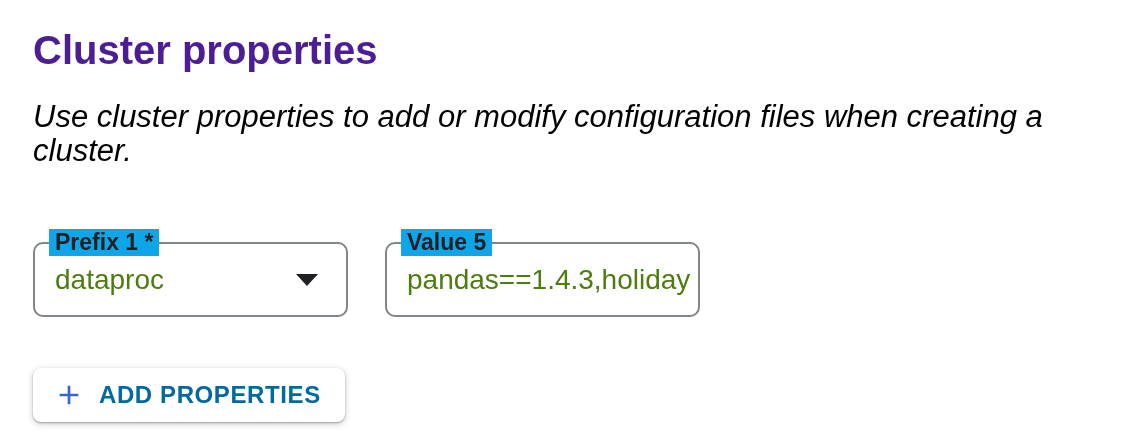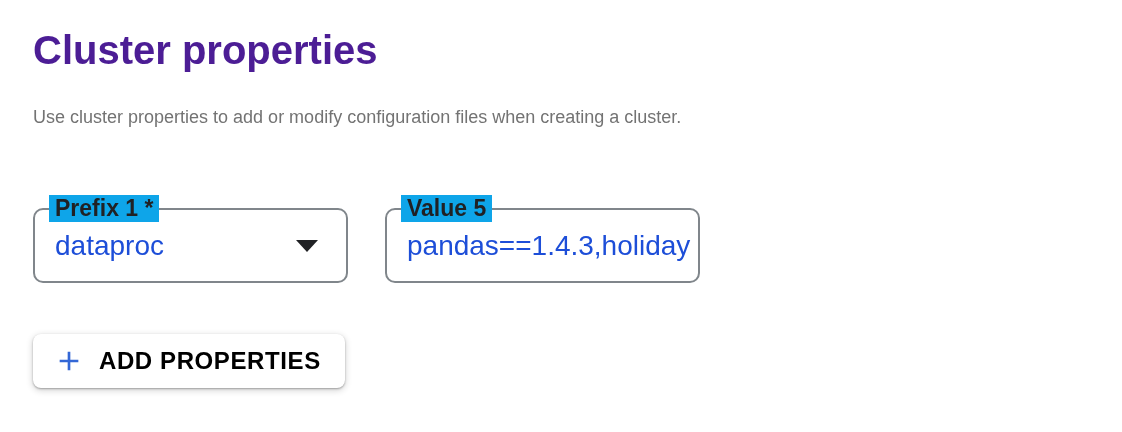--- a/index.html
+++ b/index.html
@@ -20,24 +20,25 @@
   }
   .title {
     margin: 0;
     font-size: 40px;
     line-height: 48px;
     font-weight: bold;
     color: #4c1d95;
   }
   .desc {
     margin: 26px 0 0 0;
-    font-size: 18px;
+    font-size: 31px;
     line-height: 34px;
     font-weight: normal;
-    color: #737373;
+    color: #000000;
+    font-style: italic;
   }
   .row {
     display: flex;
     gap: 37px;
     margin-top: 74px;
   }
   .field {
     position: relative;
     box-sizing: border-box;
     width: 315px;
@@ -62,42 +63,42 @@
     white-space: nowrap;
     color: #202124;
   }
   .field-value {
     flex: 1;
     min-width: 0;
     padding: 0 20px;
     font-size: 28px;
     white-space: nowrap;
     overflow: hidden;
-    color: #1d4ed8;
+    color: #4d7c0f;
   }
   .dropdown-arrow {
     flex: none;
     width: 0;
     height: 0;
     border-left: 11px solid transparent;
     border-right: 11px solid transparent;
     border-top: 12px solid #202124;
     margin-right: 28px;
   }
   .add-btn {
     display: inline-flex;
     align-items: center;
     margin-top: 51px;
     height: 54px;
     padding: 0 24px 0 20px;
     background: #ffffff;
     border: none;
     border-radius: 8px;
     box-shadow: 0 1px 2px rgba(0,0,0,0.30), 0 2px 6px 1px rgba(0,0,0,0.15);
-    color: #000000;
+    color: #0369a1;
     font-family: "Liberation Sans", sans-serif;
     font-size: 24px;
     font-weight: bold;
     letter-spacing: 0.6px;
     cursor: pointer;
     justify-content: flex-end;
   }
   .plus-icon {
     margin-right: 14px;
     display: block;

